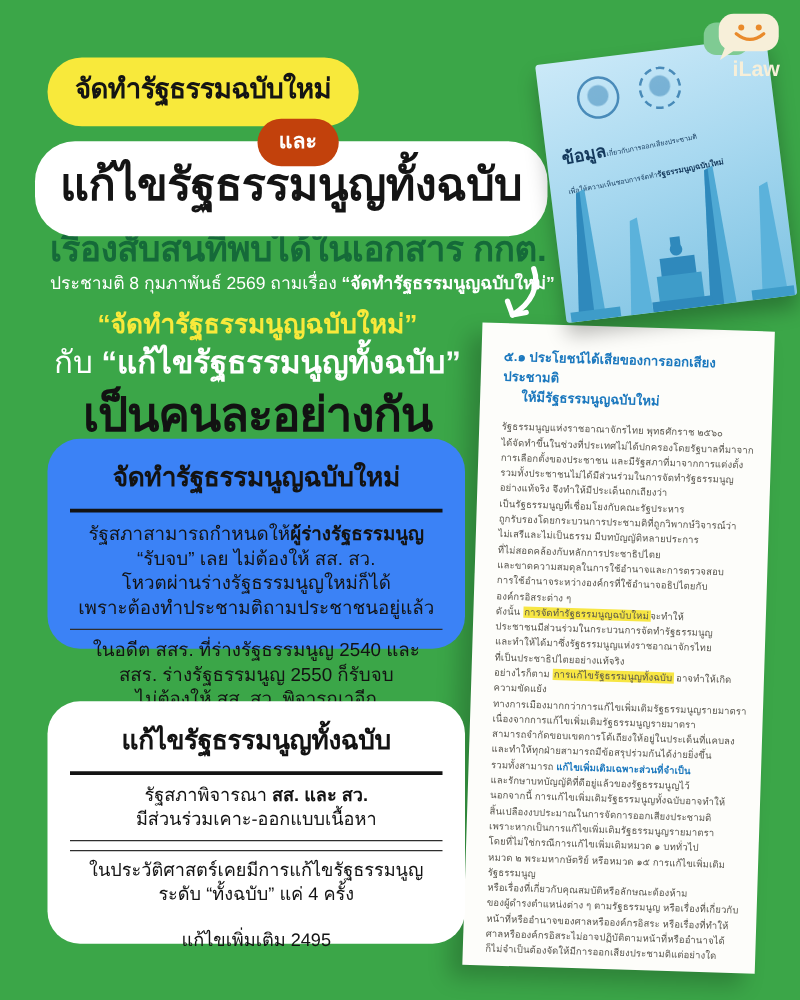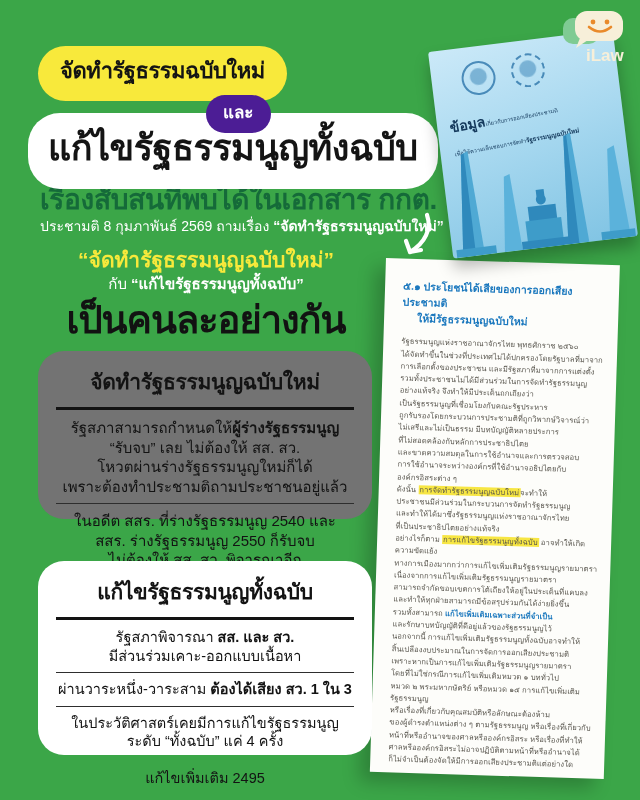--- a/index.html
+++ b/index.html
@@ -11,48 +11,48 @@
   }
   .abs{position:absolute;}
 
   
   .pill-yellow{
     left:38px;top:46px;background:#F8E93B;border-radius:30px;
     padding:7px 22px 13px;font-size:22px;font-weight:800;color:#141414;
     letter-spacing:-0.5px;z-index:1;white-space:nowrap;
   }
   .pill-and{
-    left:206px;top:95px;background:#4c1d95;color:#FFFFFF;border-radius:20px;
+    left:206px;top:95px;background:#c2410c;color:#FFFFFF;border-radius:20px;
     padding:3px 17px 8px;font-size:17px;font-weight:700;z-index:3;white-space:nowrap;
   }
   .pill-white{
     left:28px;top:113px;background:#FFFFFF;border-radius:32px;
     padding:6px 20px 13px;font-size:36px;font-weight:800;color:#141414;
     letter-spacing:-0.5px;z-index:2;white-space:nowrap;
   }
   .subtitle{
     left:40px;top:177px;font-size:28px;font-weight:800;color:#156A39;
     white-space:nowrap;letter-spacing:-0.3px;
   }
   .context-line{
     left:40px;top:215px;font-size:14px;font-weight:500;color:#FFFFFF;white-space:nowrap;
   }
 
   
   .compare{left:0;top:246px;width:412px;text-align:center;line-height:1.3;}
   .q1{font-size:21px;font-weight:800;color:#F8E93B;}
-  .q2{font-size:15px;font-weight:800;color:#FFFFFF;margin-top:1px;}
+  .q2{font-size:25px;font-weight:800;color:#FFFFFF;margin-top:1px;}
   .conclusion{font-size:38px;font-weight:900;color:#121212;letter-spacing:-1px;margin-top:2px;}
 
   
   .card{
     left:38px;width:334px;border-radius:26px;padding:12px 16px;
     box-sizing:border-box;text-align:center;color:#131313;z-index:2;
   }
-  .card-new{top:351px;height:168px;background:#737373;}
+  .card-new{top:351px;height:168px;background:#3b82f6;}
   .card-amend{top:561px;height:194px;background:#FFFFFF;}
   .card-title{font-size:21px;font-weight:800;margin:2px 0 9px;letter-spacing:-0.3px;}
   .rule-thick{border:0;border-top:3px solid #131313;margin:0 2px 8px;}
   .rule-thin{border:0;border-top:1.5px solid #2e2e2e;margin:7px 2px;}
   .card-p{font-size:15px;line-height:1.3;font-weight:500;margin:0;}
   .card-amend .card-p{font-size:14.5px;line-height:1.28;}
 
   .seg-b{font-weight:800;}
   .seg-normal{font-weight:500;}
   .seg-hl{background:#F7E643;padding:0 1px;}
@@ -165,21 +165,20 @@
     <p class="card-p"><span>รัฐสภาสามารถกำหนดให้</span><span class="seg-b">ผู้ร่างรัฐธรรมนูญ</span><br><span>“รับจบ” เลย ไม่ต้องให้ สส. สว.</span><br><span>โหวตผ่านร่างรัฐธรรมนูญใหม่ก็ได้</span><br><span>เพราะต้องทำประชามติถามประชาชนอยู่แล้ว</span></p>
     <hr class="rule-thin">
     <p class="card-p"><span>ในอดีต สสร. ที่ร่างรัฐธรรมนูญ 2540 และ</span><br><span>สสร. ร่างรัฐธรรมนูญ 2550 ก็รับจบ</span><br><span>ไม่ต้องให้ สส. สว. พิจารณาอีก</span></p>
   </div>
 
   <div class="abs card card-amend">
     <div class="card-title">แก้ไขรัฐธรรมนูญทั้งฉบับ</div>
     <hr class="rule-thick">
     <p class="card-p"><span>รัฐสภาพิจารณา </span><span class="seg-b">สส. และ สว.</span><br><span>มีส่วนร่วมเคาะ-ออกแบบเนื้อหา</span></p>
     <hr class="rule-thin">
-    <p class="card-p"><span>ผ่านวาระหนึ่ง-วาระสาม </span><span class="seg-b">ต้องได้เสียง สว. 1 ใน 3</span></p>
     <hr class="rule-thin">
     <p class="card-p"><span>ในประวัติศาสตร์เคยมีการแก้ไขรัฐธรรมนูญ</span><br><span>ระดับ “ทั้งฉบับ” แค่ 4 ครั้ง</span><br><br><span>แก้ไขเพิ่มเติม 2495</span></p>
   </div>
 
   <div class="abs doc-page">
     <h3 class="doc-heading"><span>๕.๑ ประโยชน์ได้เสียของการออกเสียงประชามติ</span><br><span class="seg-ind">ให้มีรัฐธรรมนูญฉบับใหม่</span></h3>
     <p class="doc-body"><span>รัฐธรรมนูญแห่งราชอาณาจักรไทย พุทธศักราช ๒๕๖๐</span><br><span>ได้จัดทำขึ้นในช่วงที่ประเทศไม่ได้ปกครองโดยรัฐบาลที่มาจาก</span><br><span>การเลือกตั้งของประชาชน และมีรัฐสภาที่มาจากการแต่งตั้ง</span><br><span>รวมทั้งประชาชนไม่ได้มีส่วนร่วมในการจัดทำรัฐธรรมนูญ</span><br><span>อย่างแท้จริง จึงทำให้มีประเด็นถกเถียงว่า</span><br><span>เป็นรัฐธรรมนูญที่เชื่อมโยงกับคณะรัฐประหาร</span><br><span>ถูกรับรองโดยกระบวนการประชามติที่ถูกวิพากษ์วิจารณ์ว่า</span><br><span>ไม่เสรีและไม่เป็นธรรม มีบทบัญญัติหลายประการ</span><br><span>ที่ไม่สอดคล้องกับหลักการประชาธิปไตย</span><br><span>และขาดความสมดุลในการใช้อำนาจและการตรวจสอบ</span><br><span>การใช้อำนาจระหว่างองค์กรที่ใช้อำนาจอธิปไตยกับ</span><br><span>องค์กรอิสระต่าง ๆ</span><br><span>ดังนั้น </span><span class="seg-hl">การจัดทำรัฐธรรมนูญฉบับใหม่</span><span>จะทำให้</span><br><span>ประชาชนมีส่วนร่วมในกระบวนการจัดทำรัฐธรรมนูญ</span><br><span>และทำให้ได้มาซึ่งรัฐธรรมนูญแห่งราชอาณาจักรไทย</span><br><span>ที่เป็นประชาธิปไตยอย่างแท้จริง</span><br><span>อย่างไรก็ตาม </span><span class="seg-hl">การแก้ไขรัฐธรรมนูญทั้งฉบับ</span><span> อาจทำให้เกิดความขัดแย้ง</span><br><span>ทางการเมืองมากกว่าการแก้ไขเพิ่มเติมรัฐธรรมนูญรายมาตรา</span><br><span>เนื่องจากการแก้ไขเพิ่มเติมรัฐธรรมนูญรายมาตรา</span><br><span>สามารถจำกัดขอบเขตการโต้เถียงให้อยู่ในประเด็นที่แคบลง</span><br><span>และทำให้ทุกฝ่ายสามารถมีข้อสรุปร่วมกันได้ง่ายยิ่งขึ้น</span><br><span>รวมทั้งสามารถ </span><span class="seg-blue">แก้ไขเพิ่มเติมเฉพาะส่วนที่จำเป็น</span><br><span>และรักษาบทบัญญัติที่ดีอยู่แล้วของรัฐธรรมนูญไว้</span><br><span>นอกจากนี้ การแก้ไขเพิ่มเติมรัฐธรรมนูญทั้งฉบับอาจทำให้</span><br><span>สิ้นเปลืองงบประมาณในการจัดการออกเสียงประชามติ</span><br><span>เพราะหากเป็นการแก้ไขเพิ่มเติมรัฐธรรมนูญรายมาตรา</span><br><span>โดยที่ไม่ใช่กรณีการแก้ไขเพิ่มเติมหมวด ๑ บททั่วไป</span><br><span>หมวด ๒ พระมหากษัตริย์ หรือหมวด ๑๕ การแก้ไขเพิ่มเติมรัฐธรรมนูญ</span><br><span>หรือเรื่องที่เกี่ยวกับคุณสมบัติหรือลักษณะต้องห้าม</span><br><span>ของผู้ดำรงตำแหน่งต่าง ๆ ตามรัฐธรรมนูญ หรือเรื่องที่เกี่ยวกับ</span><br><span>หน้าที่หรืออำนาจของศาลหรือองค์กรอิสระ หรือเรื่องที่ทำให้</span><br><span>ศาลหรือองค์กรอิสระไม่อาจปฏิบัติตามหน้าที่หรืออำนาจได้</span><br><span>ก็ไม่จำเป็นต้องจัดให้มีการออกเสียงประชามติแต่อย่างใด</span></p>
   </div>
 
 </div>

